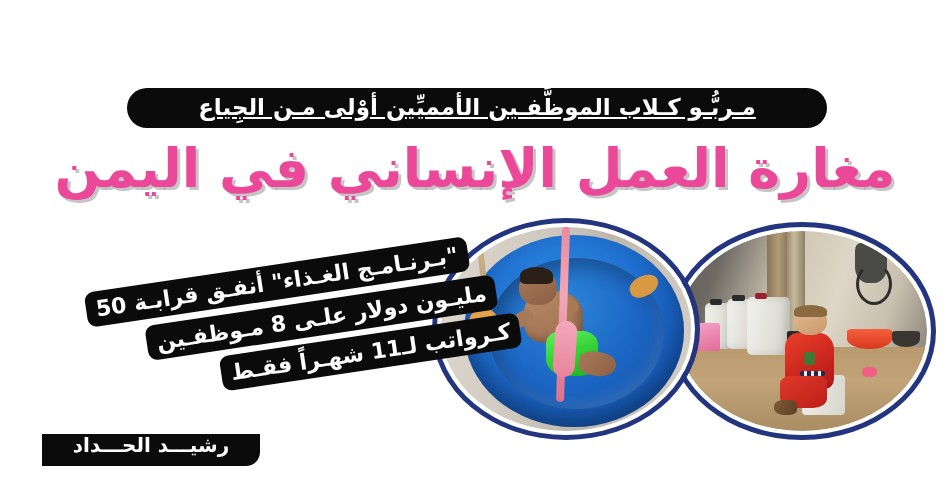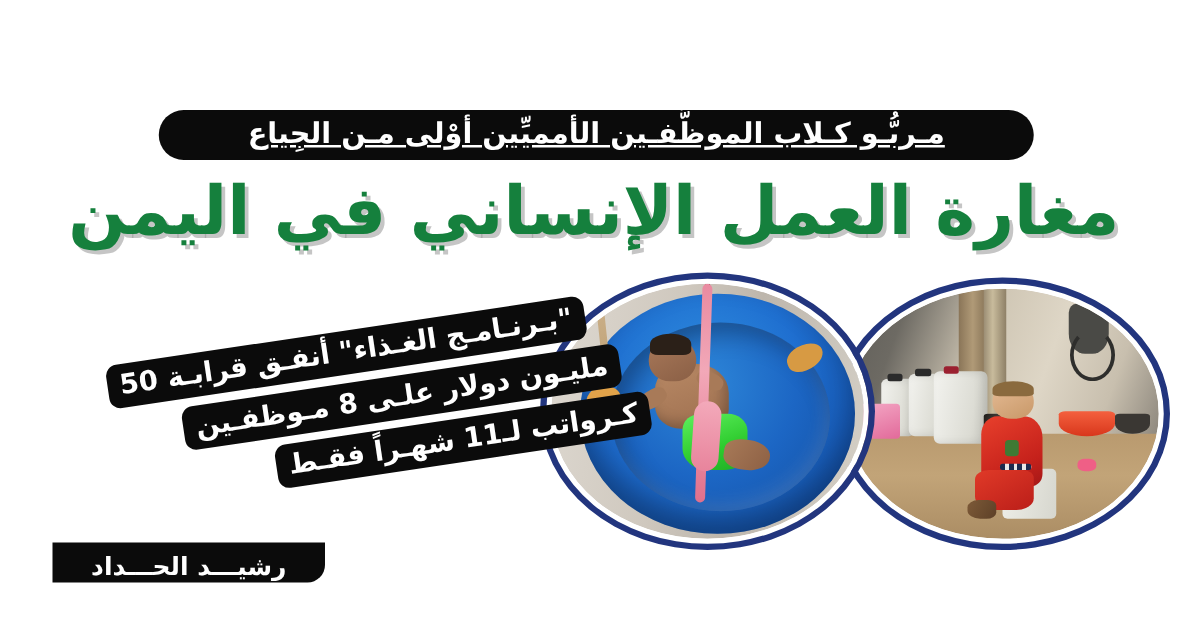--- a/index.html
+++ b/index.html
@@ -44,21 +44,21 @@
   }
 
   
   .headline {
     position: absolute;
     left: 0;
     top: 138px;
     width: 950px;
     text-align: center;
     direction: rtl;
-    color: #15803d;
+    color: #ec4899;
     font-size: 54px;
     font-weight: bold;
     letter-spacing: 0px;
     line-height: 1.15;
     white-space: nowrap;
     text-shadow: 3px 3px 0 rgba(150,150,150,0.55);
   }
 
   
   .deck {
@@ -308,21 +308,21 @@
   
   .byline-bar {
     position: absolute;
     left: 42px;
     top: 434px;
     width: 218px;
     height: 32px;
     background: #0b0b0b;
     border-radius: 0 0 14px 0;
     display: flex;
-    align-items: flex-end;
+    align-items: flex-start;
     justify-content: center;
     direction: rtl;
     z-index: 50;
   }
   .byline-text {
     color: #ffffff;
     font-size: 20px;
     font-weight: bold;
     white-space: nowrap;
     letter-spacing: 1px;

